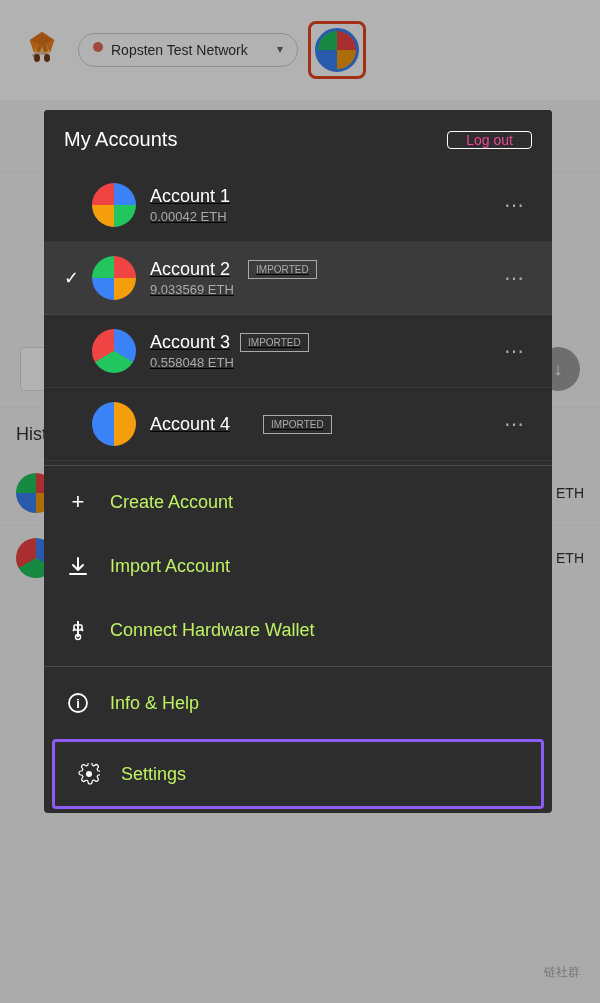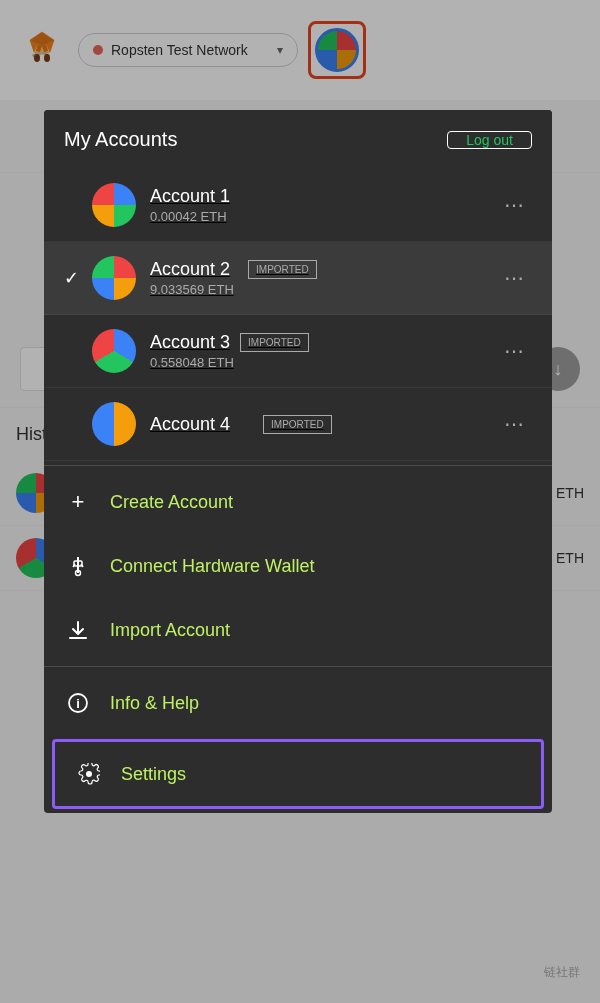--- a/index.html
+++ b/index.html
@@ -14,21 +14,20 @@
 
     
     .bg-page {
       position: absolute;
       top: 0; left: 0; right: 0; bottom: 0;
       background: #f5f5f5;
     }
 
     .network-pill {
       display: flex;
-      align-items: center;
       background: white;
       border: 1px solid #d0d0d0;
       border-radius: 20px;
       padding: 8px 14px;
       gap: 8px;
       cursor: pointer;
       flex: 1;
       max-width: 220px;
     }
 
@@ -100,21 +99,21 @@
 
     .panel-title {
       color: white;
       font-size: 20px;
       font-weight: 500;
     }
 
     .logout-btn {
       background: transparent;
       border: 1px solid white;
-      color: #22c55e;
+      color: #ec4899;
       padding: 0 18px;
       border-radius: 4px;
       cursor: pointer;
       font-size: 14px;
     }
 
     
     .accounts-list {
       max-height: 380px;
       overflow-y: auto;
@@ -464,39 +463,39 @@
     <div class="panel-divider"></div>
 
     <div class="menu-item">
       <div class="menu-icon">+</div>
       <span class="menu-label">Create Account</span>
     </div>
 
     <div class="menu-item">
       <div class="menu-icon">
         <svg width="22" height="22" viewBox="0 0 22 22" fill="white">
+          <rect x="2" y="18" width="18" height="2" rx="1"></rect>
+          <path d="M11 3 L11 14" stroke="white" stroke-width="2" fill="none" stroke-linecap="round"></path>
+          <path d="M6 10 L11 15 L16 10" stroke="white" stroke-width="2" fill="none" stroke-linecap="round" stroke-linejoin="round"></path>
+        </svg>
+      </div>
+      <span class="menu-label">Import Account</span>
+    </div>
+
+    <div class="menu-item">
+      <div class="menu-icon">
+        <svg width="22" height="22" viewBox="0 0 22 22" fill="white">
           <path d="M11 2 L11 18" stroke="white" stroke-width="2" fill="none"></path>
           <rect x="7" y="6" width="8" height="5" rx="1" fill="none" stroke="white" stroke-width="1.5"></rect>
           <circle cx="11" cy="18" r="2.5" fill="none" stroke="white" stroke-width="1.5"></circle>
           <line x1="8" y1="9" x2="6" y2="12" stroke="white" stroke-width="1.5"></line>
           <line x1="14" y1="9" x2="16" y2="12" stroke="white" stroke-width="1.5"></line>
         </svg>
       </div>
       <span class="menu-label">Connect Hardware Wallet</span>
-    </div>
-
-    <div class="menu-item">
-      <div class="menu-icon">
-        <svg width="22" height="22" viewBox="0 0 22 22" fill="white">
-          <rect x="2" y="18" width="18" height="2" rx="1"></rect>
-          <path d="M11 3 L11 14" stroke="white" stroke-width="2" fill="none" stroke-linecap="round"></path>
-          <path d="M6 10 L11 15 L16 10" stroke="white" stroke-width="2" fill="none" stroke-linecap="round" stroke-linejoin="round"></path>
-        </svg>
-      </div>
-      <span class="menu-label">Import Account</span>
     </div>
 
     <div class="panel-divider"></div>
 
     <div class="menu-item">
       <div class="menu-icon">
         <svg width="22" height="22" viewBox="0 0 22 22">
           <circle cx="11" cy="11" r="9" fill="none" stroke="white" stroke-width="1.8"></circle>
           <text x="11" y="15.5" text-anchor="middle" fill="white" font-size="13" font-weight="bold">i</text>
         </svg>

